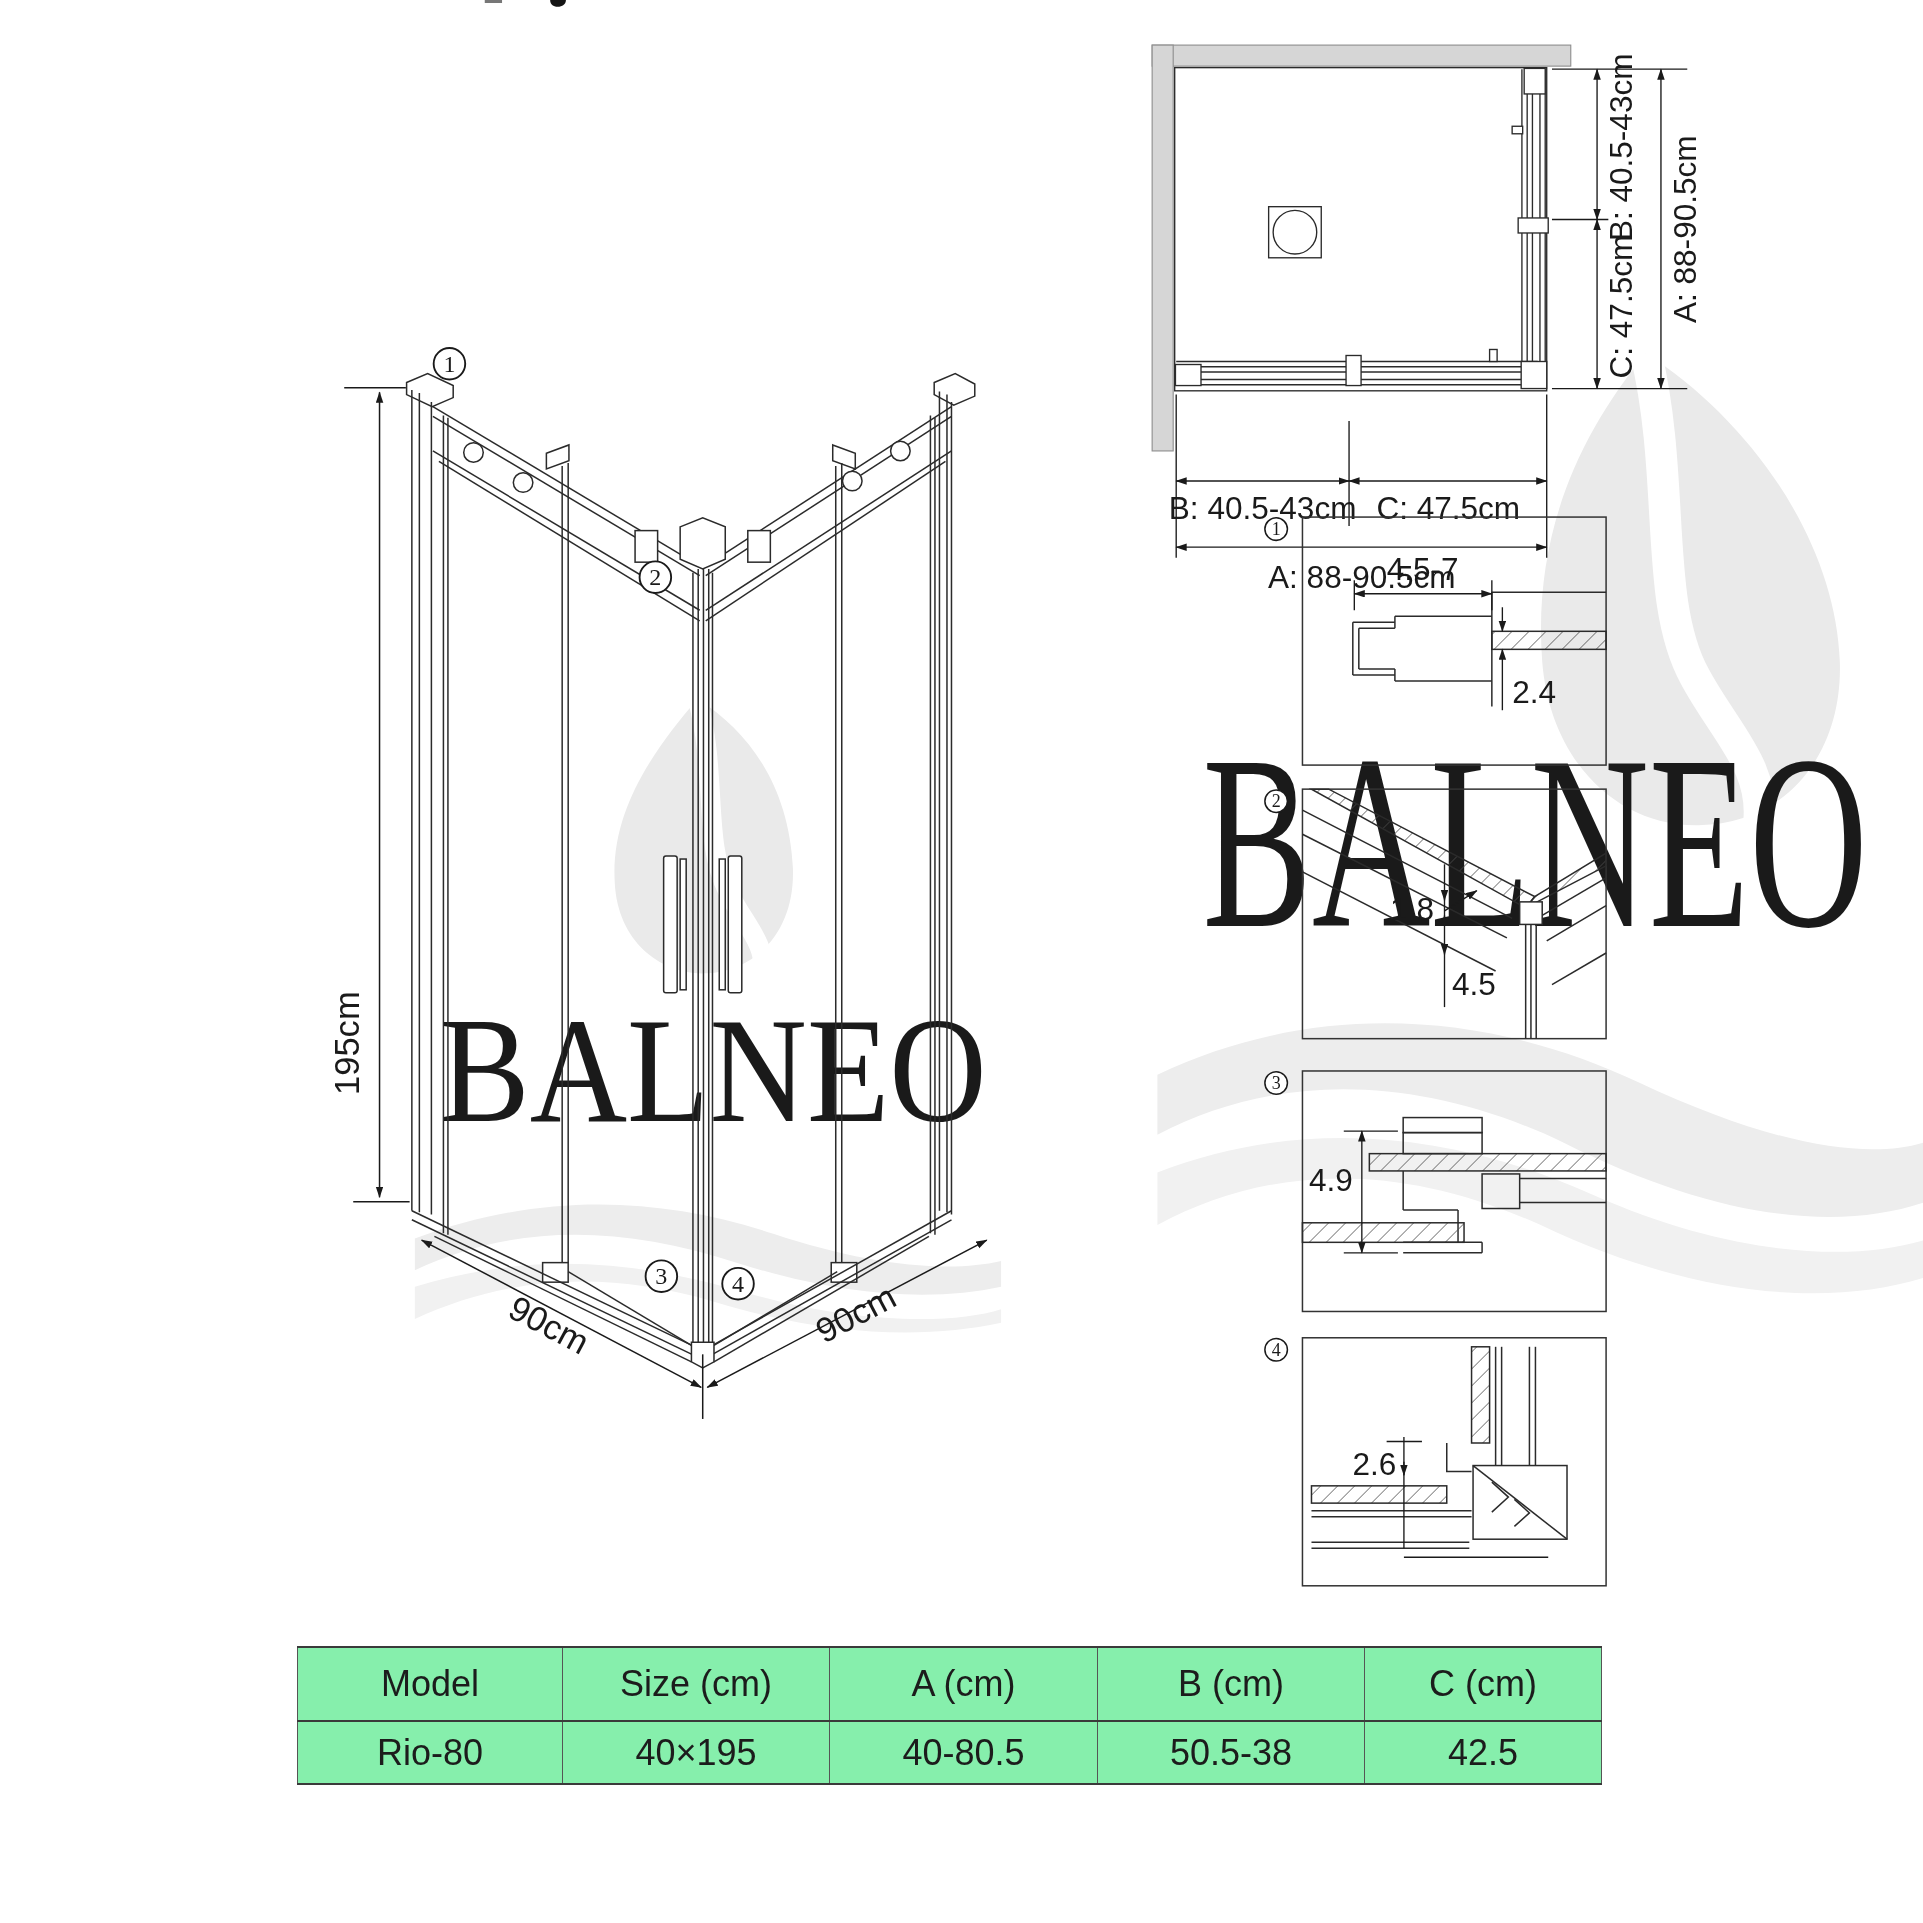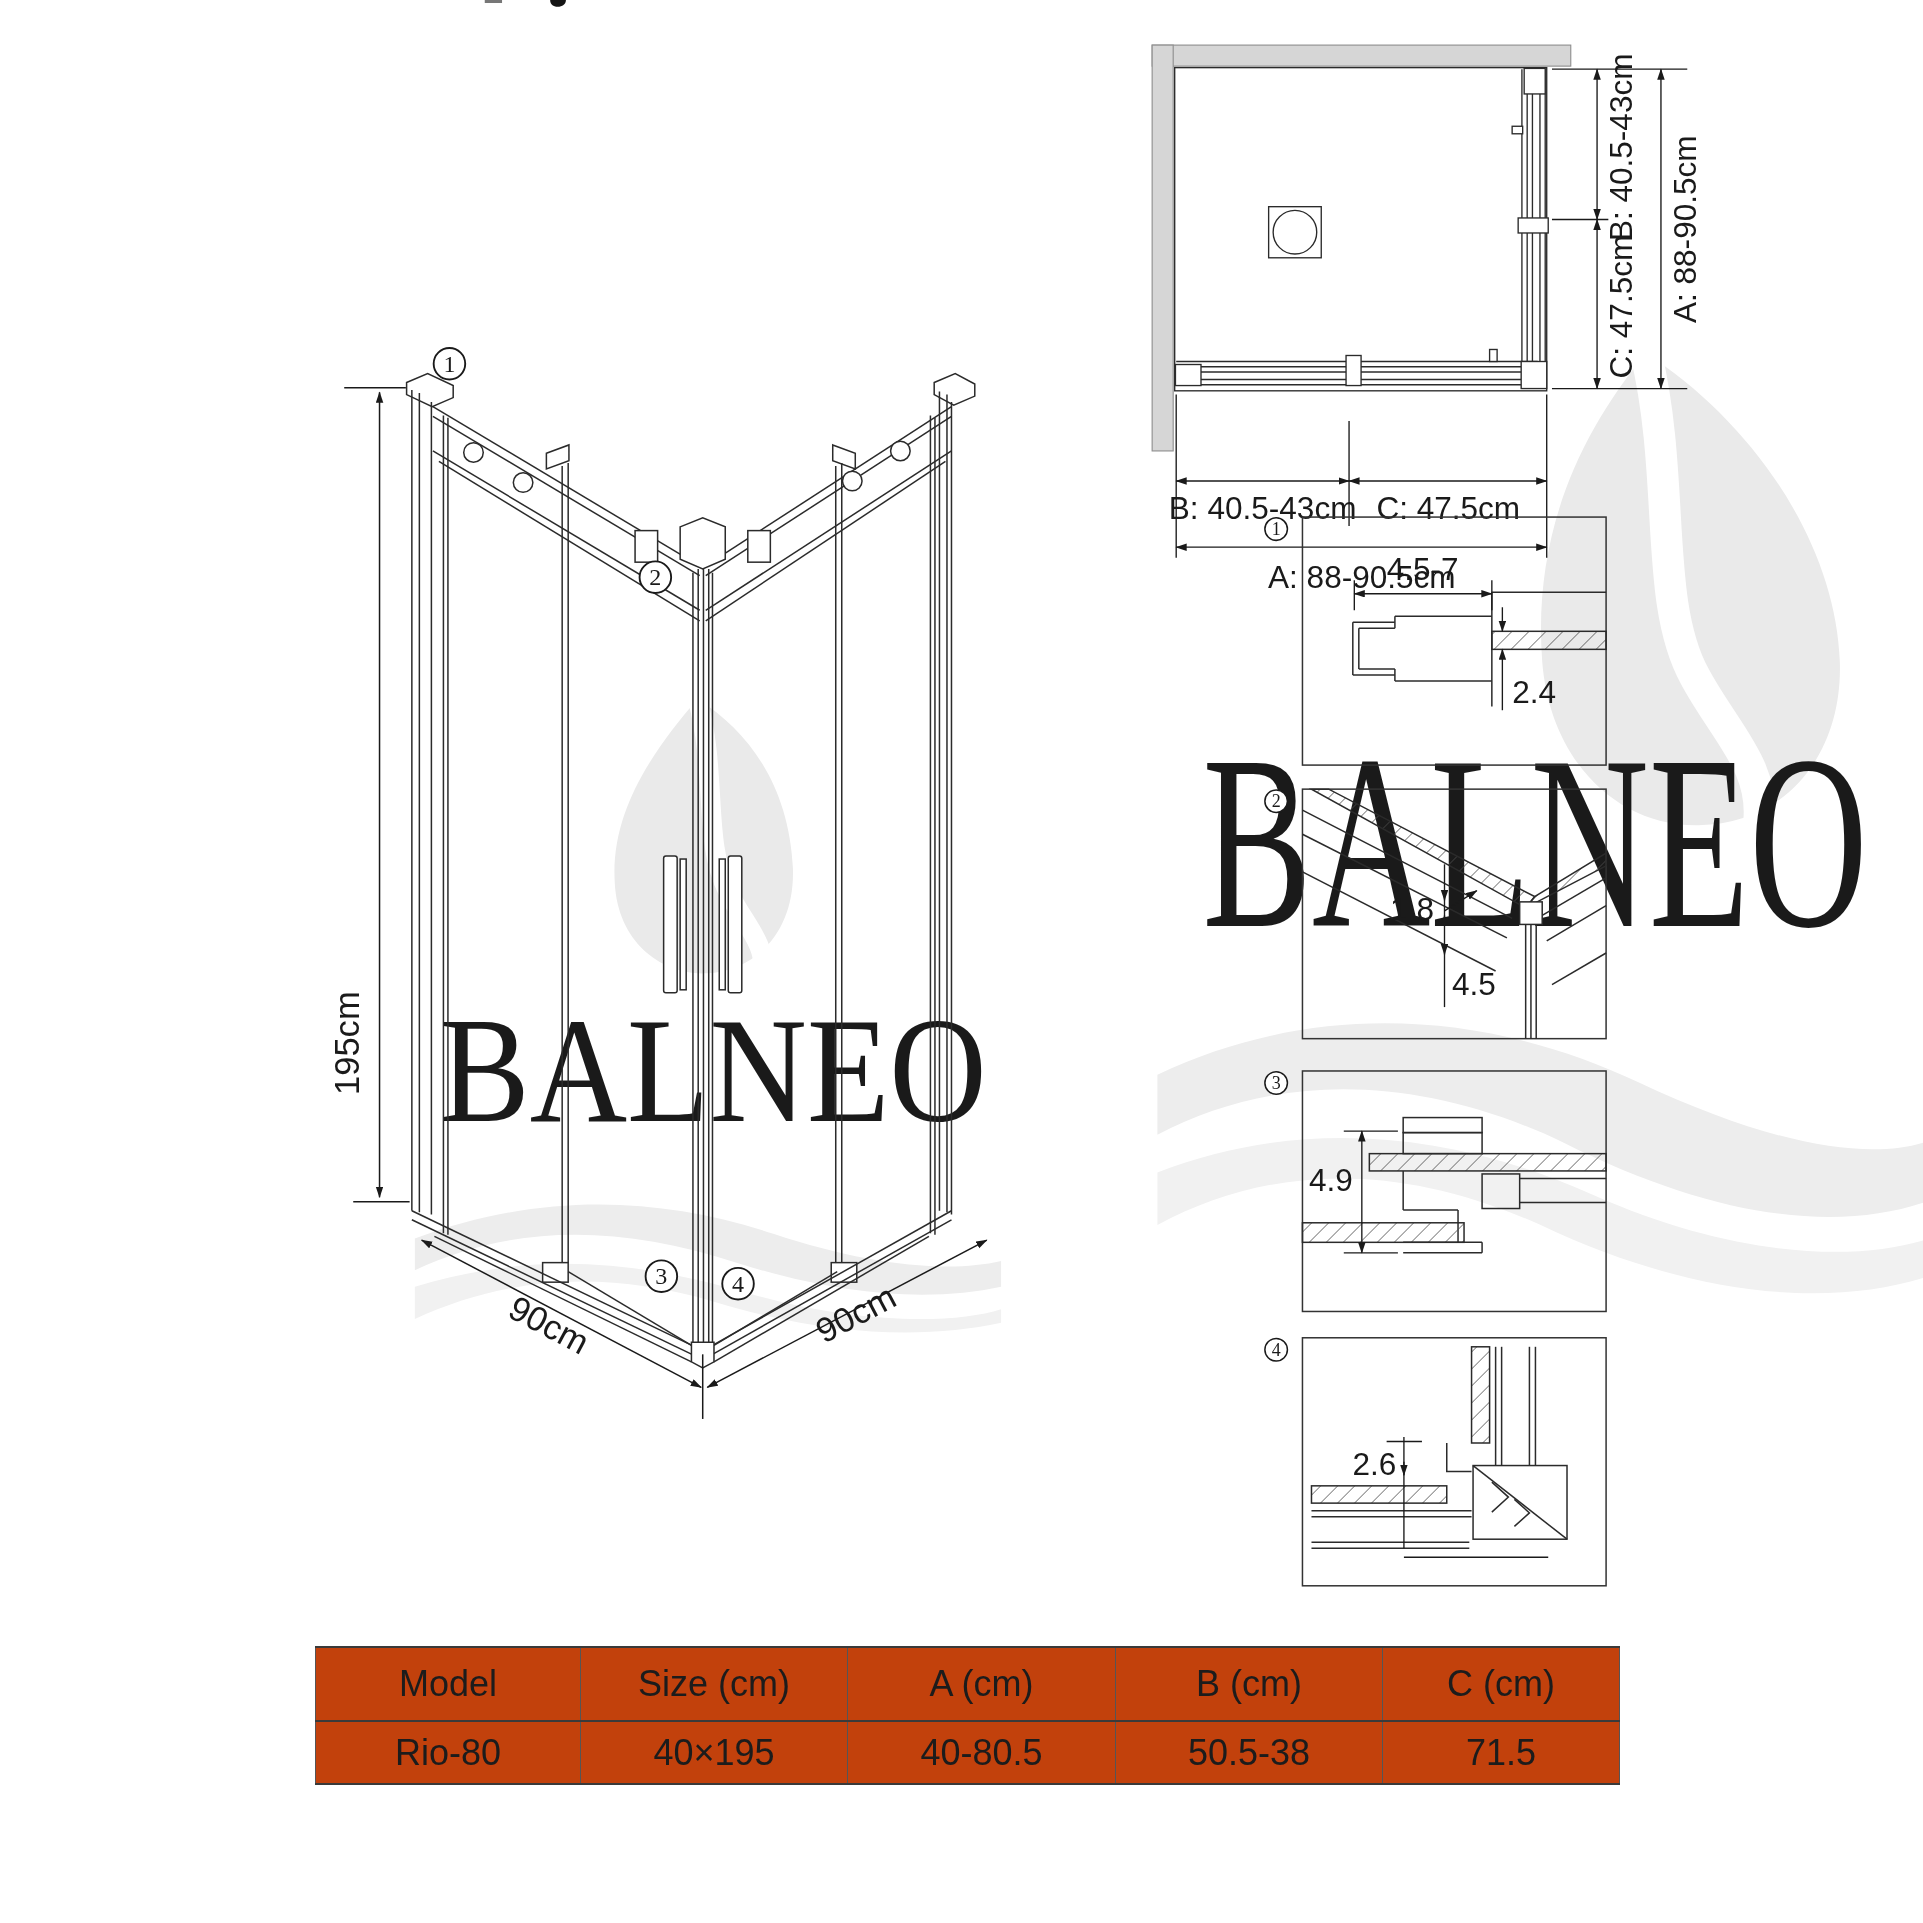--- a/index.html
+++ b/index.html
@@ -1,21 +1,21 @@
 <!DOCTYPE html>
 <html style="font-size:12px"><head>
 <meta charset="utf-8">
 <style>
   html,body{margin:0;padding:0;background:#fff;}
   .page{position:relative;width:1924px;height:1924px;background:#ffffff;overflow:hidden;
         font-family:"Liberation Sans",sans-serif;}
   .art{position:absolute;left:0;top:0;z-index:1;}
   
-  .spec-table{position:absolute;left:315px;top:1646px;width:1303px;z-index:2;
-              border-collapse:collapse;table-layout:fixed;background:#c2410c;}
+  .spec-table{position:absolute;left:297px;top:1646px;width:1303px;z-index:2;
+              border-collapse:collapse;table-layout:fixed;background:#86efac;}
   .spec-table td,.spec-table th{border-left:1.5px solid #555;border-right:1.5px solid #555;
               border-top:2.3px solid #3a3a3a;border-bottom:2.3px solid #3a3a3a;
               text-align:center;vertical-align:middle;
               font-size:36px;font-weight:400;color:#1c1c1c;
               font-family:"Liberation Sans",sans-serif;}
   .spec-table thead th{height:70px;}
   .spec-table tbody td{height:59px;}
   
   text{font-family:"Liberation Sans",sans-serif;fill:#1a1a1a;}
   .dim{font-size:42px;}
@@ -342,19 +342,19 @@
       <th>B (cm)</th>
       <th>C (cm)</th>
     </tr>
   </thead>
   <tbody>
     <tr>
       <td>Rio-80</td>
       <td>40×195</td>
       <td>40-80.5</td>
       <td>50.5-38</td>
-      <td>71.5</td>
+      <td>42.5</td>
     </tr>
   </tbody>
 </table>
 
 </div>
 
 
 </body></html>

